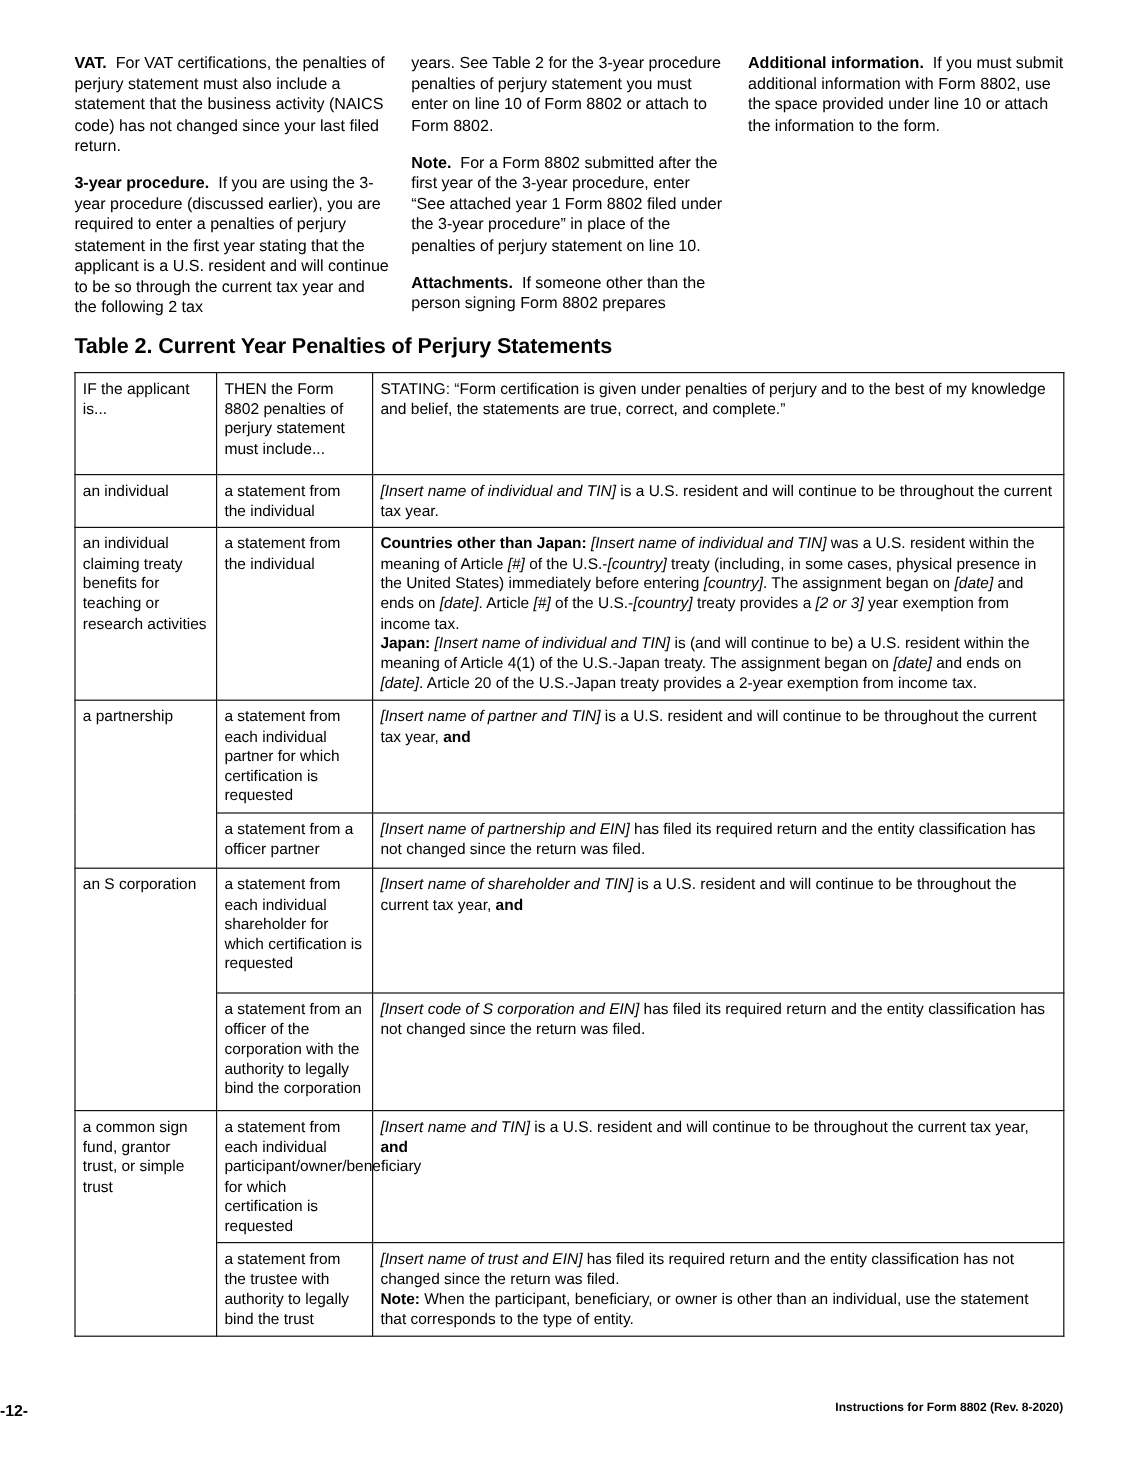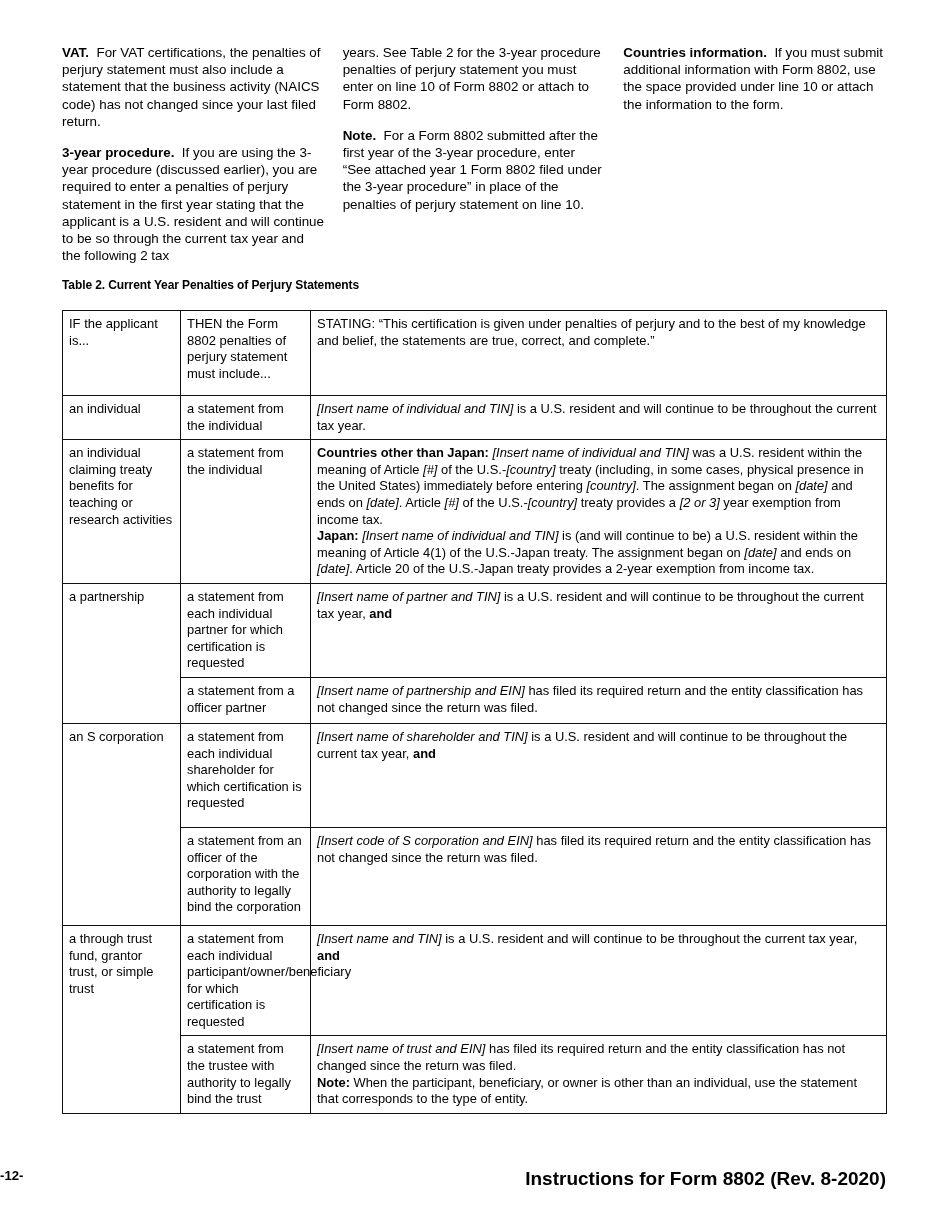--- a/index.html
+++ b/index.html
@@ -43,21 +43,21 @@
   .col p:last-child { margin-bottom: 0; }
   .lead {
     font-weight: bold;
   }
 
   
   .table-title {
     position: absolute;
     left: 62px;
     top: 278px;
-    font-size: 12px;
+    font-size: 18px;
     font-weight: bold;
     letter-spacing: -0.1px;
   }
 
   
   table.t2 {
     position: absolute;
     left: 62px;
     top: 310px;
     width: 824px;
@@ -99,56 +99,57 @@
     top: 1168px;
     width: 804px;
     text-align: left;
     font-size: 13.2px;
     font-weight: bold;
   }
   .footer-right {
     position: absolute;
     right: 64px;
     top: 1168px;
-    font-size: 19px;
+    font-size: 10px;
     font-weight: bold;
   }
 </style>
 </head>
 <body>
 
 <div class="page">
 
   <div class="columns">
     <div class="col" id="col1">
         <p><span class="lead">VAT.</span>&nbsp; <span>For VAT certifications, the penalties of perjury statement must also include a statement that the business activity (NAICS code) has not changed since your last filed return.</span></p>
         <p><span class="lead">3-year procedure.</span>&nbsp; <span>If you are using the 3-year procedure (discussed earlier), you are required to enter a penalties of perjury statement in the first year stating that the applicant is a U.S. resident and will continue to be so through the current tax year and the following 2 tax</span></p>
       </div>
     <div class="col" id="col2">
         <p><span>years. See Table 2 for the 3-year procedure penalties of perjury statement you must enter on line 10 of Form 8802 or attach to Form 8802.</span></p>
         <p><span class="lead">Note.</span>&nbsp; <span>For a Form 8802 submitted after the first year of the 3-year procedure, enter “See attached year 1 Form 8802 filed under the 3-year procedure” in place of the penalties of perjury statement on line 10.</span></p>
+        <p><span class="lead">Attachments.</span>&nbsp; <span>If someone other than the person signing Form 8802 prepares</span></p>
       </div>
     <div class="col" id="col3">
-        <p><span class="lead">Countries information.</span>&nbsp; <span>If you must submit additional information with Form 8802, use the space provided under line 10 or attach the information to the form.</span></p>
+        <p><span class="lead">Additional information.</span>&nbsp; <span>If you must submit additional information with Form 8802, use the space provided under line 10 or attach the information to the form.</span></p>
       </div>
   </div>
 
   <div class="table-title">Table 2. Current Year Penalties of Perjury Statements</div>
 
   <table class="t2">
     <colgroup>
       <col class="c1">
         <col class="c2">
         <col class="c3">
     </colgroup>
     <thead>
       <tr>
         <td class="hdr-tall">IF the applicant is...</td>
         <td class="hdr-tall">THEN the Form 8802 penalties of perjury statement must include...</td>
-        <td class="hdr-tall">STATING: “This certification is given under penalties of perjury and to the best of my knowledge and belief, the statements are true, correct, and complete.”</td>
+        <td class="hdr-tall">STATING: “Form certification is given under penalties of perjury and to the best of my knowledge and belief, the statements are true, correct, and complete.”</td>
       </tr>
     </thead>
     <tbody id="tbody">
         <tr style="height: 38px;">
           <td>an individual</td>
           <td>a statement from the individual</td>
           <td><span class="it">[Insert name of individual and TIN]</span><span> is a U.S. resident and will continue to be throughout the current tax year.</span></td>
         </tr>
         <tr style="height: 142px;">
           <td>an individual claiming treaty benefits for teaching or research activities</td>
@@ -167,21 +168,21 @@
         <tr style="height: 104px;">
           <td rowspan="2" class="vcenter">an S corporation</td>
           <td>a statement from each individual shareholder for which certification is requested</td>
           <td><span class="it">[Insert name of shareholder and TIN]</span><span> is a U.S. resident and will continue to be throughout the current tax year, </span><span class="bd">and</span></td>
         </tr>
         <tr style="height: 98px;">
           <td>a statement from an officer of the corporation with the authority to legally bind the corporation</td>
           <td><span class="it">[Insert code of S corporation and EIN]</span><span> has filed its required return and the entity classification has not changed since the return was filed.</span></td>
         </tr>
         <tr style="height: 100px;">
-          <td rowspan="2" class="ctr vcenter">a through trust fund, grantor trust, or simple trust</td>
+          <td rowspan="2" class="ctr vcenter">a common sign fund, grantor trust, or simple trust</td>
           <td class="just-cell">a statement from each individual participant/owner/beneficiary for which certification is requested</td>
           <td><span class="it">[Insert name and TIN]</span><span> is a U.S. resident and will continue to be throughout the current tax year, </span><span class="bd">and</span></td>
         </tr>
         <tr style="height: 76px;">
           <td>a statement from the trustee with authority to legally bind the trust</td>
           <td><span class="it">[Insert name of trust and EIN]</span><span> has filed its required return and the entity classification has not changed since the return was filed.</span><br><span class="bd">Note:</span><span> When the participant, beneficiary, or owner is other than an individual, use the statement that corresponds to the type of entity.</span></td>
         </tr>
       </tbody>
   </table>
 

